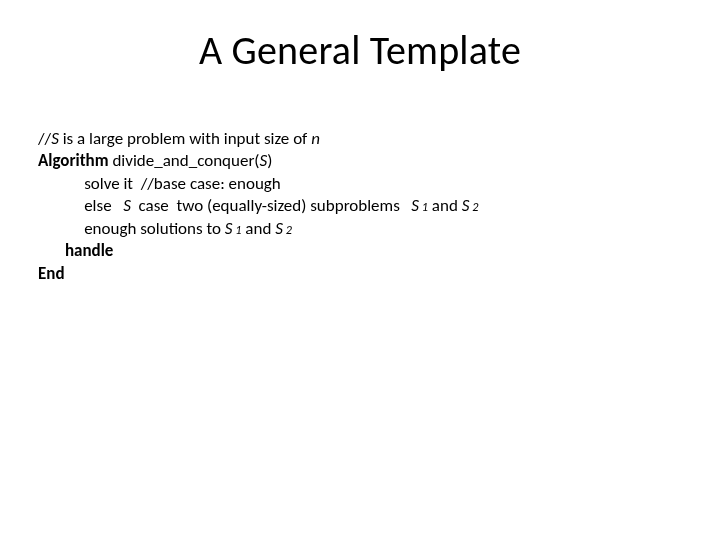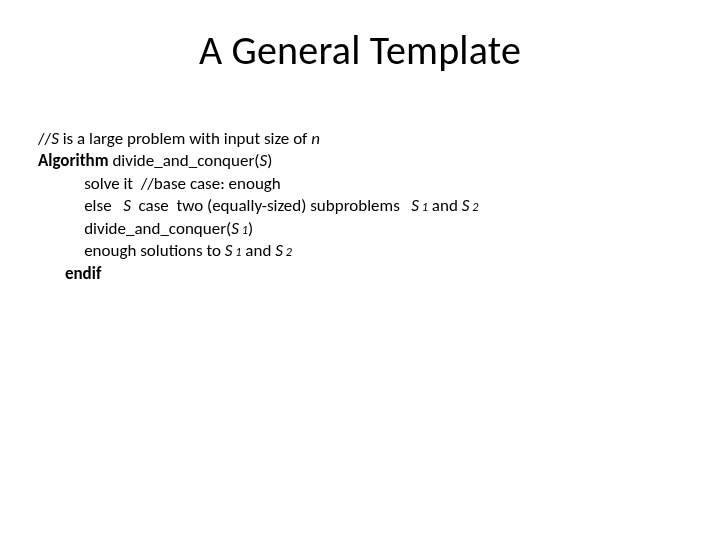--- a/index.html
+++ b/index.html
@@ -50,21 +50,21 @@
     <div class="row"><span>//</span><span class="it">S</span><span> is a large problem with input size of </span><span class="it">n</span></div>
 
     <div class="row"><span class="bold">Algorithm </span><span>divide_and_conquer(</span><span class="it">S</span><span>)</span></div>
 
 
     <div class="row"><span>            </span><span>solve it  //base case: enough</span></div>
 
 
     <div class="row"><span>            </span><span>else   </span><span class="it">S</span><span>  case  two (equally-sized) subproblems   </span><span class="it">S</span><span class="it sub"> 1</span><span> and </span><span class="it">S</span><span class="it sub"> 2</span></div>
 
-    <div class="row"><span>            </span><span>divide_and_conquer(</span><span class="it">S</span><span class="it sub"> 1</span><span>)</span></div>
 
 
     <div class="row"><span>            </span><span>enough solutions to </span><span class="it">S</span><span class="it sub"> 1</span><span> and </span><span class="it">S</span><span class="it sub"> 2</span></div>
 
-    <div class="row"><span>       </span><span class="bold">endif</span></div>
+    <div class="row"><span>       </span><span class="bold">handle</span></div>
 
+    <div class="row"><span class="bold">End</span></div>
   </div>
 </div>
 
 </body></html>

